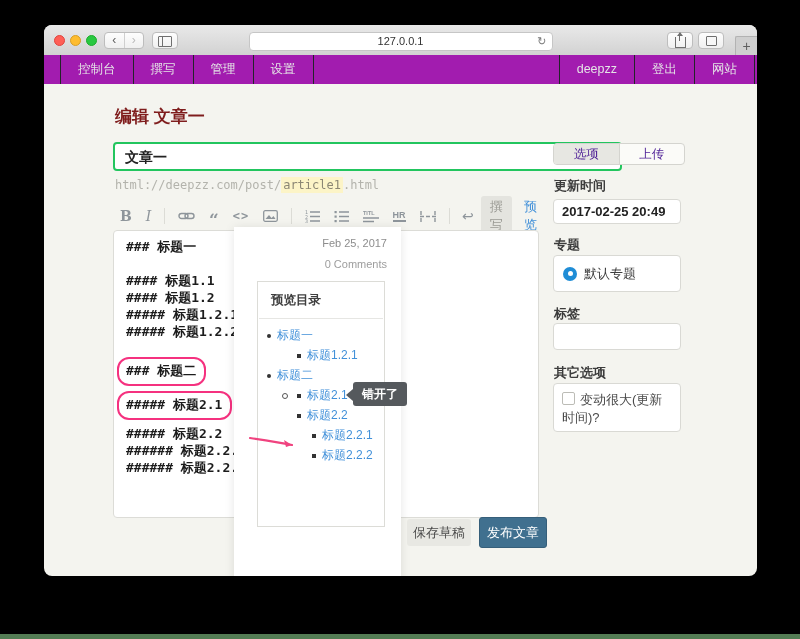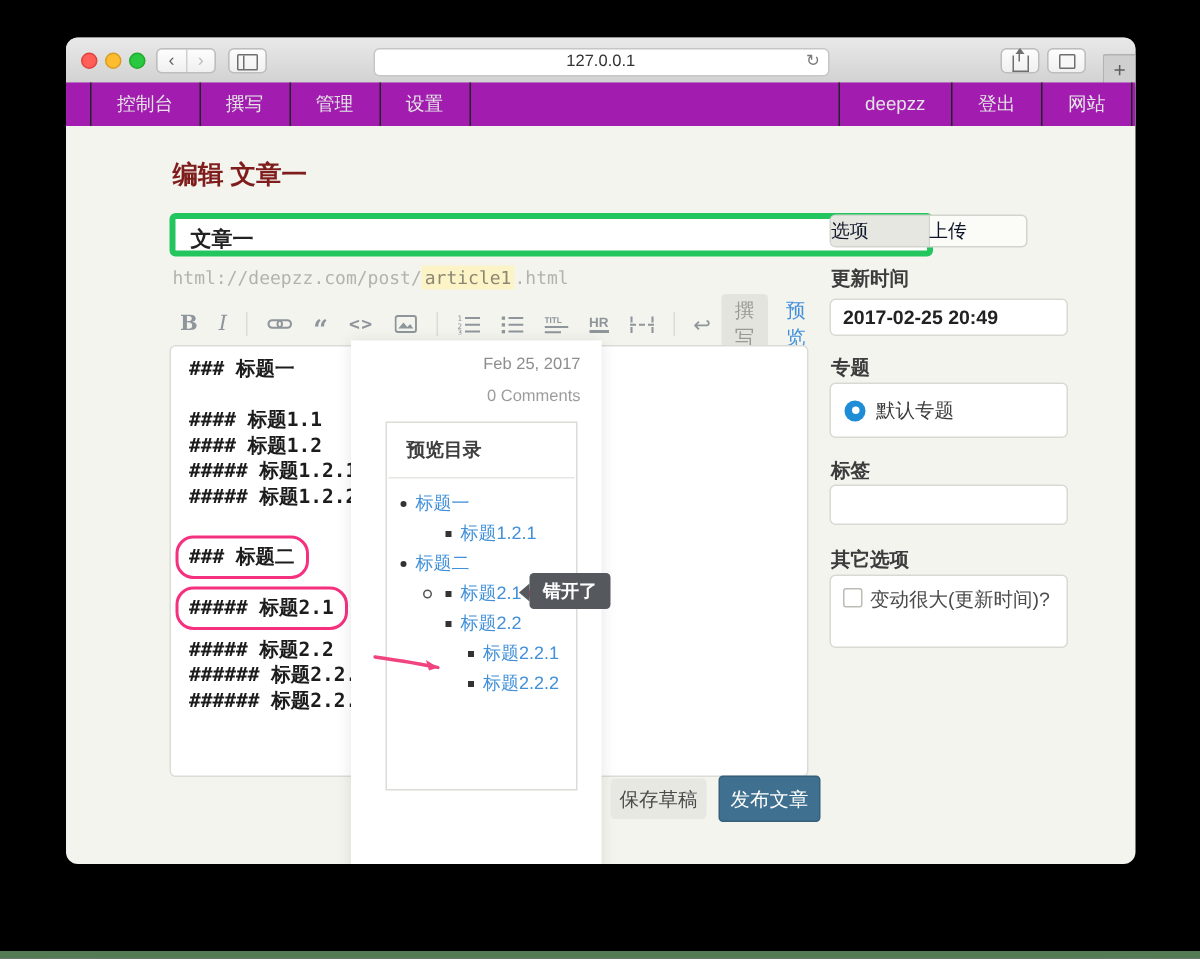--- a/index.html
+++ b/index.html
@@ -66,21 +66,21 @@
     padding:0 17px;line-height:29px;border-right:1px solid #222428;cursor:pointer;
   }
   .nav-left .nav-item:first-child{border-left:1px solid #222428;}
   .nav-right .nav-item{border-right:none;border-left:1px solid #222428;}
   .nav-right .nav-item:last-child{border-right:1px solid #222428;}
 
   
   .page-title{position:absolute;left:71px;top:80px;font-size:17px;font-weight:bold;color:#7f1d1d;}
   .title-input{
     position:absolute;left:69px;top:117px;width:509px;height:29px;box-sizing:border-box;
-    background:#fff;border:4px solid #22c55e;border-radius:4px;
+    background:#fff;border:2px solid #22c55e;border-radius:4px;
     font-size:14px;font-weight:bold;color:#222;line-height:27px;padding-left:10px;
   }
   .url-line{
     position:absolute;left:71px;top:153px;font-family:"DejaVu Sans Mono","Liberation Mono",monospace;
     font-size:12px;color:#b3b3ac;
   }
   .url-slug{background:#fcf4c7;color:#8b8674;padding:1px 2px;}
 
   
   .md-toolbar{
@@ -163,26 +163,26 @@
     position:absolute;left:435px;top:492px;width:68px;height:31px;z-index:11;
     background:#40708f;border:1px solid #365f7a;border-radius:3px;
     font-size:13px;color:#fff;font-family:inherit;cursor:pointer;box-sizing:border-box;
   }
 
   
   .side-tabs{
     position:absolute;left:509px;top:118px;width:132px;height:22px;display:flex;
     border:1px solid #d4d4cf;border-radius:4px;overflow:hidden;box-sizing:border-box;background:#fbfbf8;
   }
-  .side-tab{flex:1;text-align:left;font-size:12.5px;color:#0f172a;line-height:20px;cursor:pointer;}
+  .side-tab{flex:1;text-align:center;font-size:12.5px;color:#4c1d95;line-height:20px;cursor:pointer;}
   .side-tab.active{background:#e7e7e2;}
   .side-tab + .side-tab{border-left:1px solid #d4d4cf;}
   .side-label{position:absolute;left:510px;font-size:13px;font-weight:bold;color:#3c3c3c;}
   .side-input{
-    position:absolute;left:509px;width:159px;box-sizing:border-box;background:#fff;
+    position:absolute;left:509px;width:128px;box-sizing:border-box;background:#fff;
     border:1px solid #d9d9d4;border-radius:4px;font-family:inherit;
   }
   .date-input{top:174px;height:25px;font-size:13px;font-weight:bold;color:#222;line-height:23px;padding-left:8px;}
   .topic-box{top:230px;height:37px;display:flex;align-items:center;padding-left:9px;}
   .radio{
     width:14px;height:14px;border-radius:50%;background:#1f8dd6;position:relative;flex:0 0 auto;
   }
   .radio::after{content:"";position:absolute;left:4.5px;top:4.5px;width:5px;height:5px;border-radius:50%;background:#fff;}
   .topic-text{font-size:13px;color:#3e3e3e;margin-left:7px;}
   .tags-input{top:298px;height:27px;}

